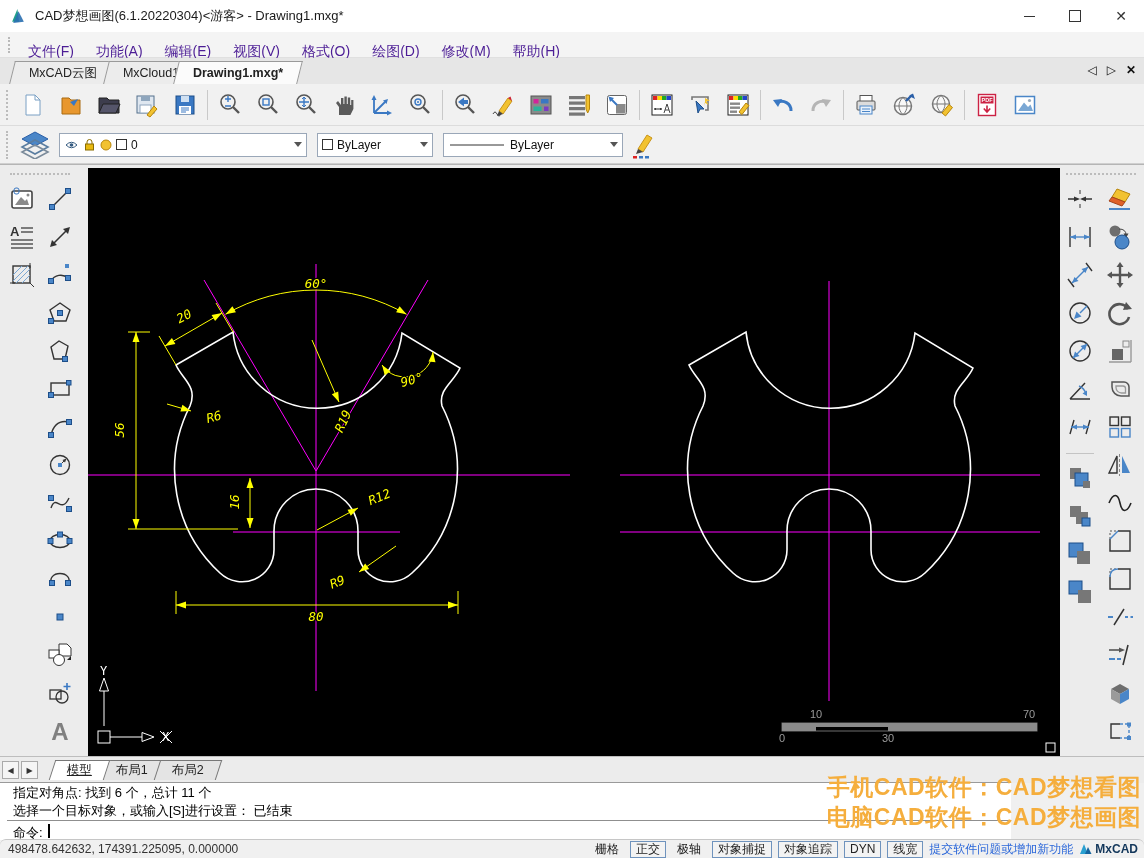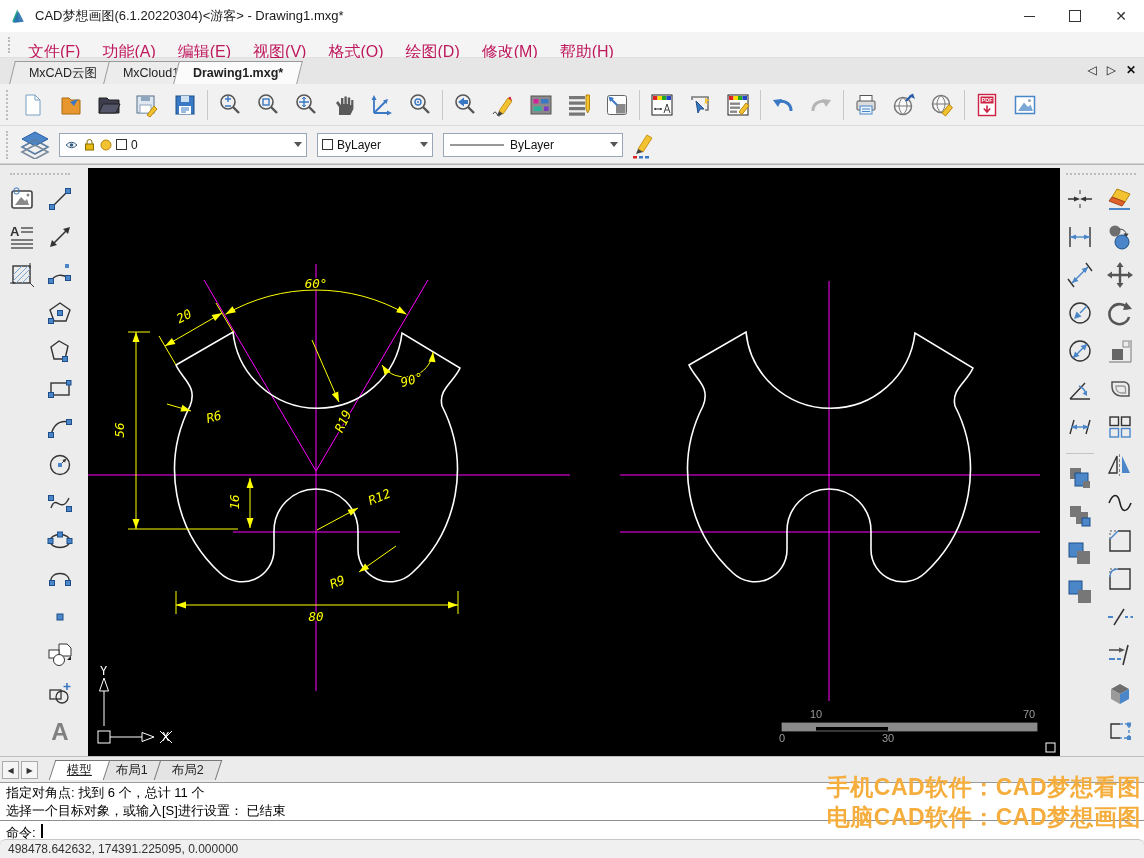--- a/index.html
+++ b/index.html
@@ -9,21 +9,21 @@
   #titlebar{left:0;top:0;width:1144px;height:32px;background:#ffffff;border-bottom:1px solid #e3e3e3;display:flex;align-items:center;}
   #titlebar .appicon{margin:0 8px 0 10px;}
   #titlebar .title{font-size:13px;color:#1a1a1a;}
   .wbtns{position:absolute;right:0;top:0;height:32px;display:flex;}
   .wbtn{width:46px;height:32px;display:flex;align-items:center;justify-content:center;color:#333;font-size:14px;}
   .wbtn .mingl{width:11px;height:1px;background:#333;}
   .wbtn .maxgl{width:10px;height:10px;border:1px solid #333;}
   
   #menubar{left:0;top:32px;width:1144px;height:26px;background:#f4f4f4;display:flex;align-items:center;border-bottom:1px solid #e0e0e0;padding-left:8px;box-sizing:border-box;}
   #menubar::before{content:"";width:3px;height:16px;border-left:2px dotted #b9b9b9;margin-right:4px;}
-  .menuitem{padding:3px 11px;font-size:16px;color:#be185d;margin-top:15px;}
+  .menuitem{padding:3px 11px;font-size:14px;color:#4c1d95;margin-top:15px;}
   
   #tabbar{left:0;top:58px;width:1144px;height:26px;background:#e6e6e6;border-bottom:1px solid #b8b8b8;}
   .dtab{position:absolute;top:3px;height:22px;line-height:22px;padding:0 16px;font-size:12.5px;color:#222;background:#ececec;border:1px solid #9a9a9a;border-bottom:none;transform:skewX(-14deg);}
   .dtab>span{display:inline-block;transform:skewX(14deg);}
   .dtab.active{background:#fbfbfb;font-weight:bold;z-index:2;}
   .tabctrl{position:absolute;top:5px;display:flex;gap:10px;right:8px;color:#111;font-size:12px;align-items:center;}
   
   #toolbar{left:0;top:84px;width:1144px;height:42px;background:#f1f1f1;border-bottom:1px solid #dcdcdc;display:flex;align-items:center;padding-left:6px;box-sizing:border-box;}
   #toolbar::before{content:"";width:3px;height:30px;border-left:2px dotted #bcbcbc;margin-right:3px;}
   .ic{width:38px;height:36px;display:flex;align-items:center;justify-content:center;background:transparent;border:none;padding:0;}
@@ -40,21 +40,21 @@
   .hgrip{position:absolute;left:10px;top:8px;width:60px;border-top:2px dotted #bcbcbc;}
   
   #sheetrow{left:0;top:756px;width:1144px;height:26px;background:#ececec;border-top:1px solid #bdbdbd;display:flex;align-items:center;}
   .sharrow{width:15px;height:16px;border:1px solid #aaa;background:#f5f5f5;font-size:8px;display:flex;align-items:center;justify-content:center;color:#333;margin-left:2px;}
   .stab{height:19px;line-height:19px;padding:0 14px;border:1px solid #777;border-bottom:none;transform:skewX(-18deg);margin-left:-6px;background:#e4e4e4;font-size:12.5px;}
   .stab>span{display:inline-block;transform:skewX(18deg);}
   .stab.active{background:#ffffff;z-index:2;}
   .stab.active>span{text-decoration:underline;}
   #sheetrow .first{margin-left:14px;}
   
-  #cmd{left:0;top:782px;width:1144px;height:57px;background:#ffffff;border-top:1px solid #9a9a9a;font-size:13px;color:#000;}
+  #cmd{left:0;top:782px;width:1004px;height:57px;background:#ffffff;border-top:1px solid #9a9a9a;font-size:13px;color:#000;padding-left:7px;}
   #cmd .hist{padding:1px 0 0 6px;line-height:17px;}
   #cmd .promptline{border-top:1px solid #8f8f8f;margin-top:1px;padding:3px 0 0 6px;display:flex;}
   .caret{display:inline-block;width:2px;height:14px;background:#000;margin-left:5px;}
   
   #statusbar{left:0;top:839px;width:1144px;height:19px;background:#f0f0f0;border-top:1px solid #c6c6c6;display:flex;align-items:center;font-size:12px;color:#222;box-sizing:border-box;border-radius:6px;}
   #statusbar .coords{margin-left:8px;color:#333;}
   #statusbar .right{margin-left:auto;display:flex;align-items:center;gap:6px;padding-right:6px;}
   .toggle{padding:0 5px;line-height:15px;}
   .toggle.box{border:1px solid #6f93bd;background:#f3f3f3;}
   .statuslink{color:#2b67d9;}
@@ -785,20 +785,37 @@
     <div class="hist">指定对角点:  找到 6 个，总计 11 个</div>
     <div class="hist">选择一个目标对象，或输入[S]进行设置：  已结束</div>
     <div class="promptline">
       <span>命令:</span>
         <span class="caret"></span>
     </div>
   </div>
 
   <div class="abs" id="statusbar">
     <span class="coords">498478.642632,  174391.225095,  0.000000</span>
+    <div class="right">
+      <span class="toggle">栅格</span>
+      <span class="toggle box">正交</span>
+      <span class="toggle">极轴</span>
+      <span class="toggle box">对象捕捉</span>
+      <span class="toggle box">对象追踪</span>
+      <span class="toggle box">DYN</span>
+      <span class="toggle box">线宽</span>
+      <span class="statuslink">提交软件问题或增加新功能</span>
+      <span class="brand">
+        <svg width="13" height="12" viewBox="0 0 13 12">
+            <polygon points="1,11 5,1 9,11" fill="#2a9fd0"></polygon>
+            <polygon points="6,11 9,4 12.5,11" fill="#14649f"></polygon>
+          </svg>
+        <span>MxCAD</span>
+      </span>
+    </div>
   </div>
 
   <div class="abs" id="overlay">
     <div>手机CAD软件：CAD梦想看图</div>
     <div>电脑CAD软件：CAD梦想画图</div>
   </div>
 
 </div>
 
 </body></html>

